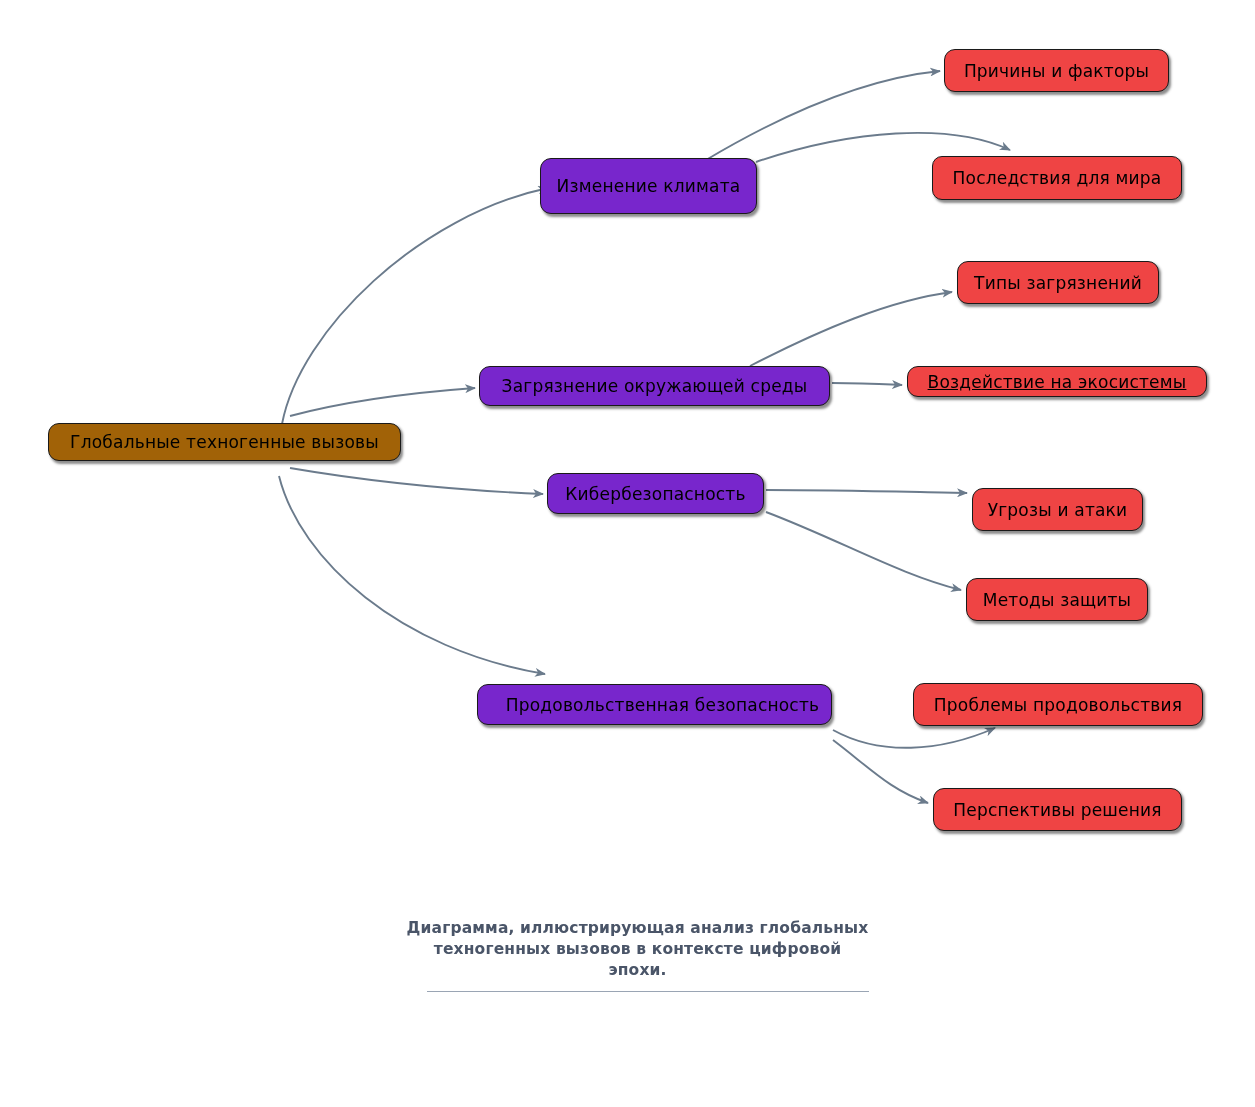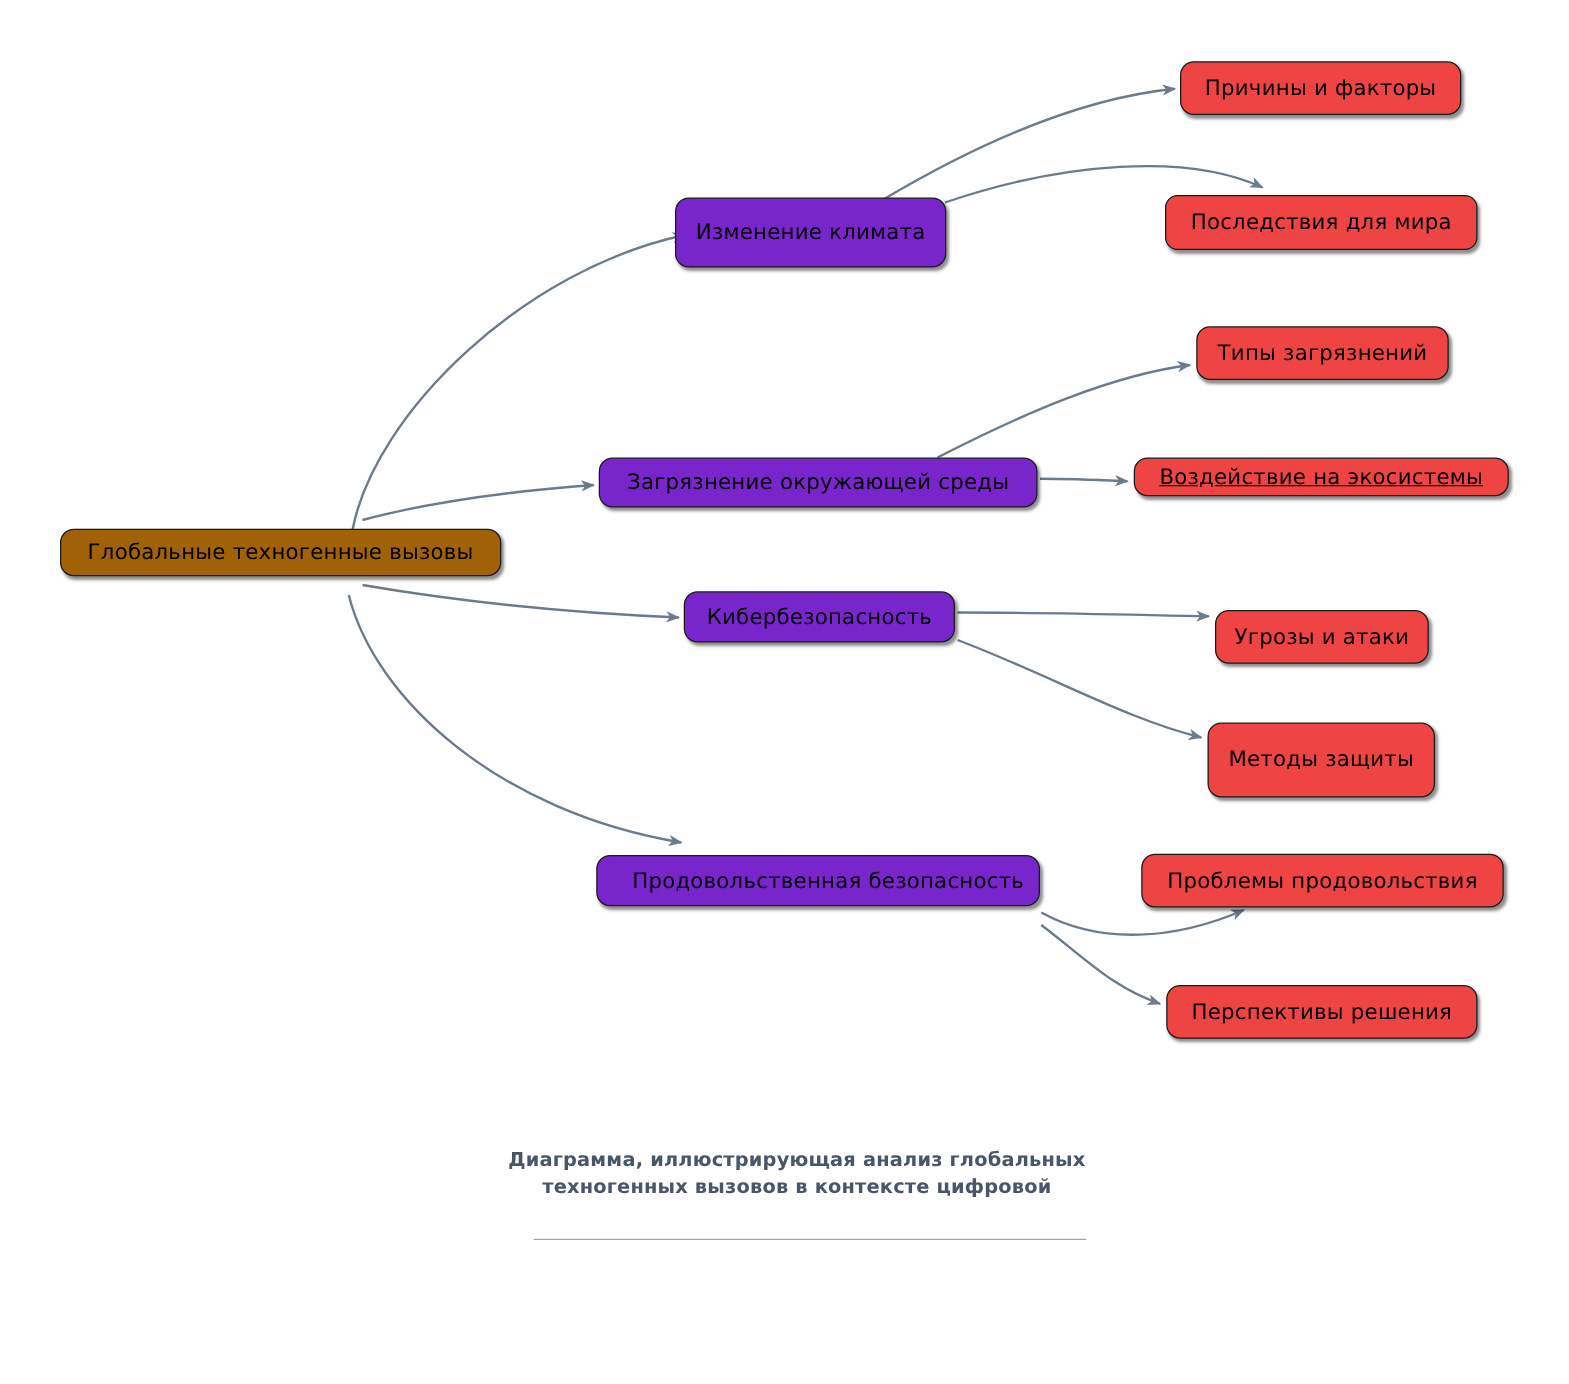--- a/index.html
+++ b/index.html
@@ -128,35 +128,36 @@
       </div>
       <div class="node node-leaf" style="left: 907px; top: 366px; width: 300px; height: 31px; text-decoration: underline;">
         <span>Воздействие на экосистемы</span>
       </div>
       <div class="node node-branch" style="left: 547px; top: 473px; width: 217px; height: 41px;">
         <span>Кибербезопасность</span>
       </div>
       <div class="node node-leaf" style="left: 972px; top: 472px; width: 171px; height: 43px; margin-top: 16px;">
         <span>Угрозы и атаки</span>
       </div>
-      <div class="node node-leaf" style="left: 966px; top: 578px; width: 182px; height: 60px;">
+      <div class="node node-leaf" style="left: 966px; top: 578px; width: 182px; height: 43px;">
         <span>Методы защиты</span>
       </div>
       <div class="node node-branch" style="left: 477px; top: 684px; width: 355px; height: 41px; padding-left: 16px;">
         <span>Продовольственная безопасность</span>
       </div>
       <div class="node node-leaf" style="left: 913px; top: 683px; width: 290px; height: 43px;">
         <span>Проблемы продовольствия</span>
       </div>
       <div class="node node-leaf" style="left: 933px; top: 788px; width: 249px; height: 43px;">
         <span>Перспективы решения</span>
       </div>
     </div>
 
   <div class="caption" style="top:918px;">
     <span class="caption-line">Диаграмма, иллюстрирующая анализ глобальных</span>
     <span class="caption-line">техногенных вызовов в контексте цифровой</span>
+    <span class="caption-line">эпохи.</span>
   </div>
 
   <div class="footer-rule" style="left:427px; top:991px; width:442px;"></div>
 
 
 </div>
 
 </body></html>

